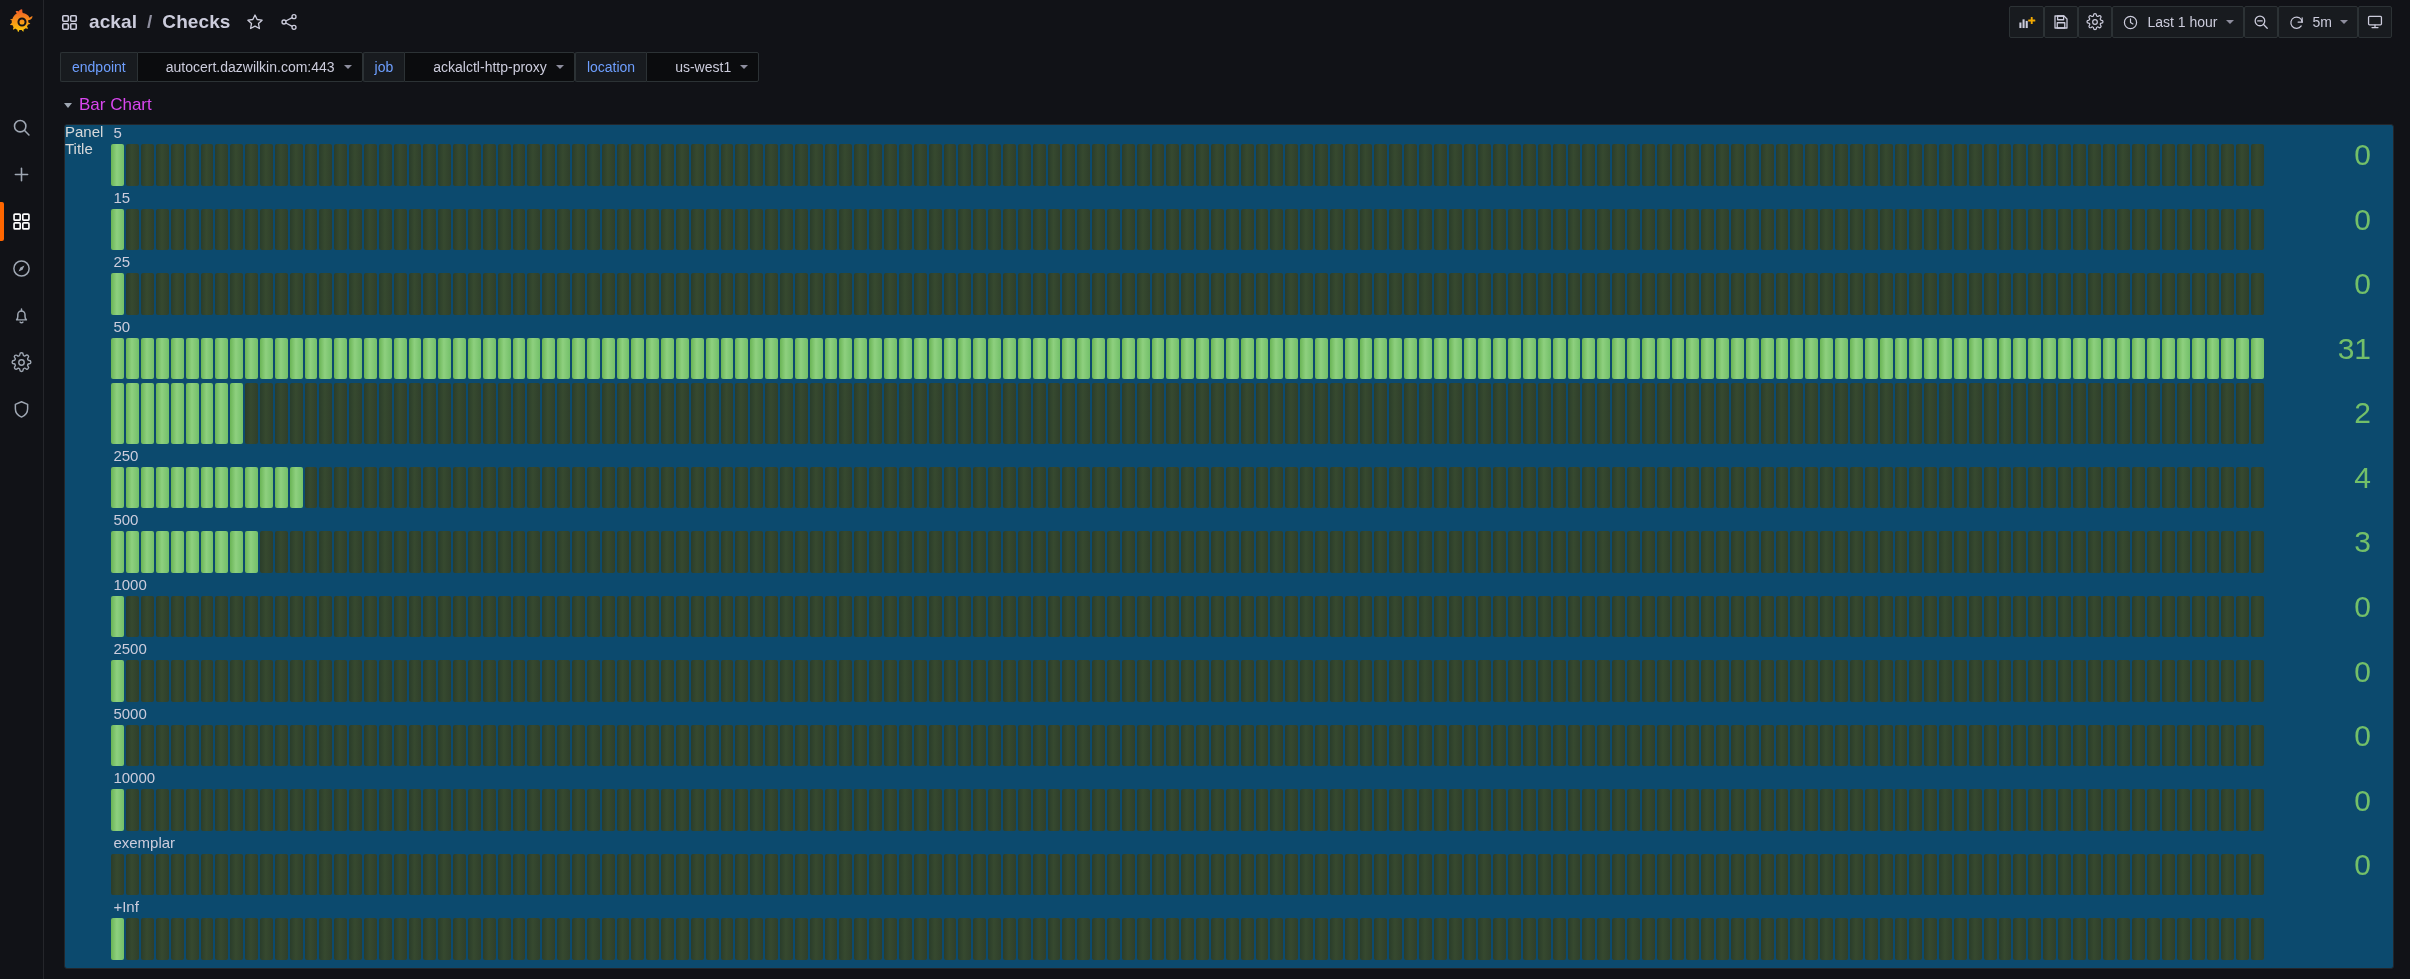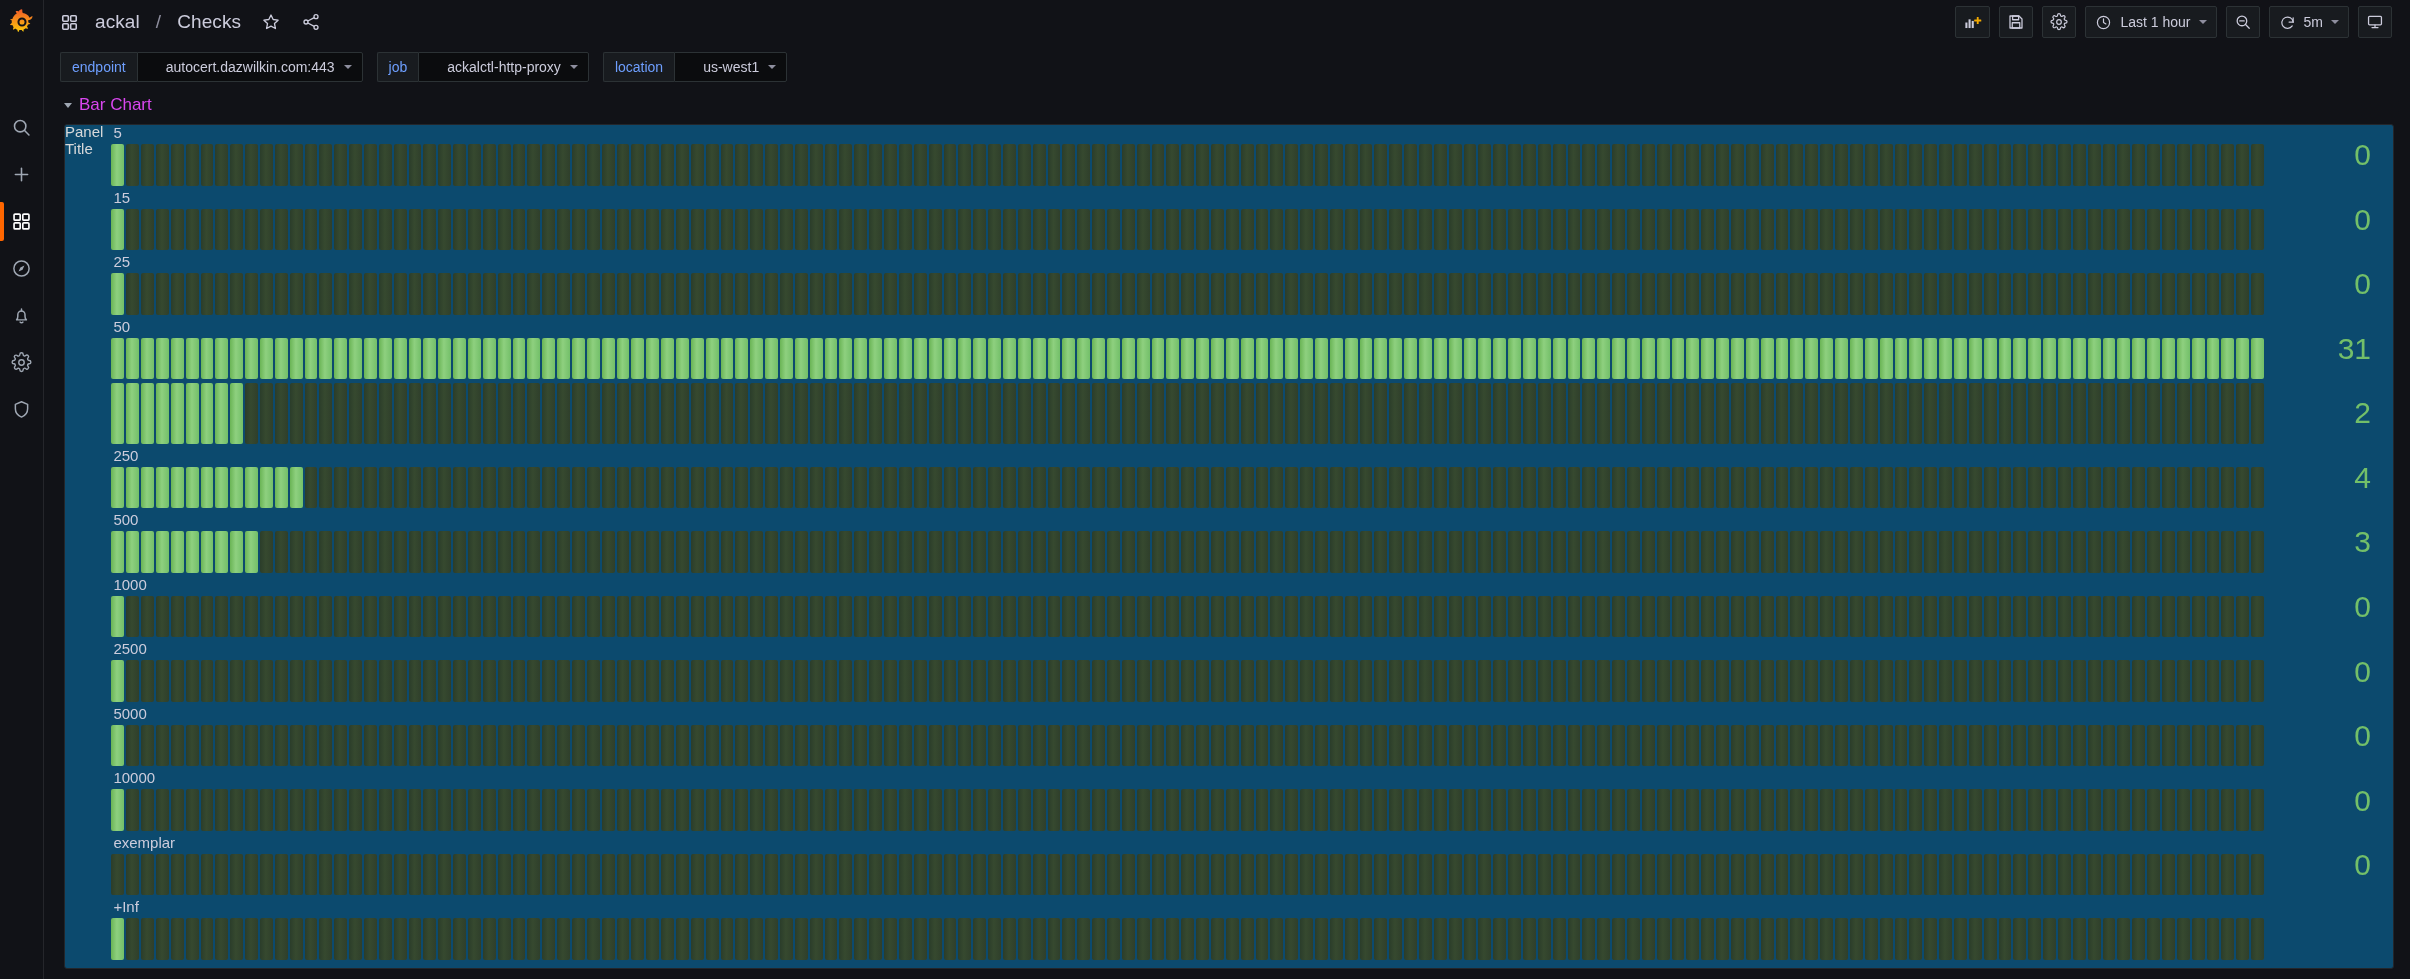--- a/index.html
+++ b/index.html
@@ -40,28 +40,28 @@
   
   .mainarea { flex: 1; display: flex; flex-direction: column; min-width: 0; }
 
   
   .topbar {
     height: 44px; flex: 0 0 44px;
     display: flex; align-items: center;
     padding: 0 18px 0 16px;
     background: #111217;
   }
-  .breadcrumb { display: flex; align-items: center; gap: 16px; }
+  .breadcrumb { display: flex; align-items: center; gap: 10px; font-weight: bold; }
   .bc-icon { display: flex; align-items: center; }
   .bc-text { font-size: 19px; color: #ccccdc; letter-spacing: .1px; white-space: nowrap; }
   .bc-sep { color: #8e8e9e; font-size: 19px; }
   .bc-action { display: flex; align-items: center; cursor: pointer; margin-left: 4px; }
 
   .topbar-spacer { flex: 1; }
-  .topbar-right { display: flex; align-items: flex-end; gap: 9px; }
+  .topbar-right { display: flex; align-items: flex-end; }
   .tb-btn {
     height: 32px; min-width: 34px;
     display: flex; align-items: center; justify-content: center;
     background: #181b1f; border: 1px solid #2c3235; border-radius: 2px;
     cursor: pointer; padding: 0 7px;
   }
   .tb-group {
     height: 32px; display: flex; align-items: center;
     background: #181b1f; border: 1px solid #2c3235; border-radius: 2px;
     cursor: pointer; padding: 0 9px; gap: 8px;
@@ -69,21 +69,21 @@
   .tb-label { font-size: 14px; color: #ccccdc; white-space: nowrap; }
   .caret { width: 0; height: 0; border-left: 4px solid transparent; border-right: 4px solid transparent; border-top: 4px solid #8e8e9e; }
 
   
   .varbar {
     height: 46px; flex: 0 0 46px;
     display: flex; align-items: center; gap: 0px;
     padding: 0 0 0 16px;
     background: #111217;
   }
-  .varblock { display: flex; align-items: stretch; margin-right: 14px; height: 30px; }
+  .varblock { display: flex; align-items: stretch; height: 30px; }
   .var-key {
     display: flex; align-items: center; padding: 0 11px;
     background: #181b1f; border: 1px solid #2c3235; border-right: none;
     border-radius: 2px 0 0 2px;
     font-size: 14px; color: #6e9fff; white-space: nowrap;
   }
   .var-val {
     display: flex; align-items: center; gap: 9px; padding: 0 10px 0 28px;
     background: #0b0c0e; border: 1px solid #2c3235;
     border-radius: 0 2px 2px 0;

